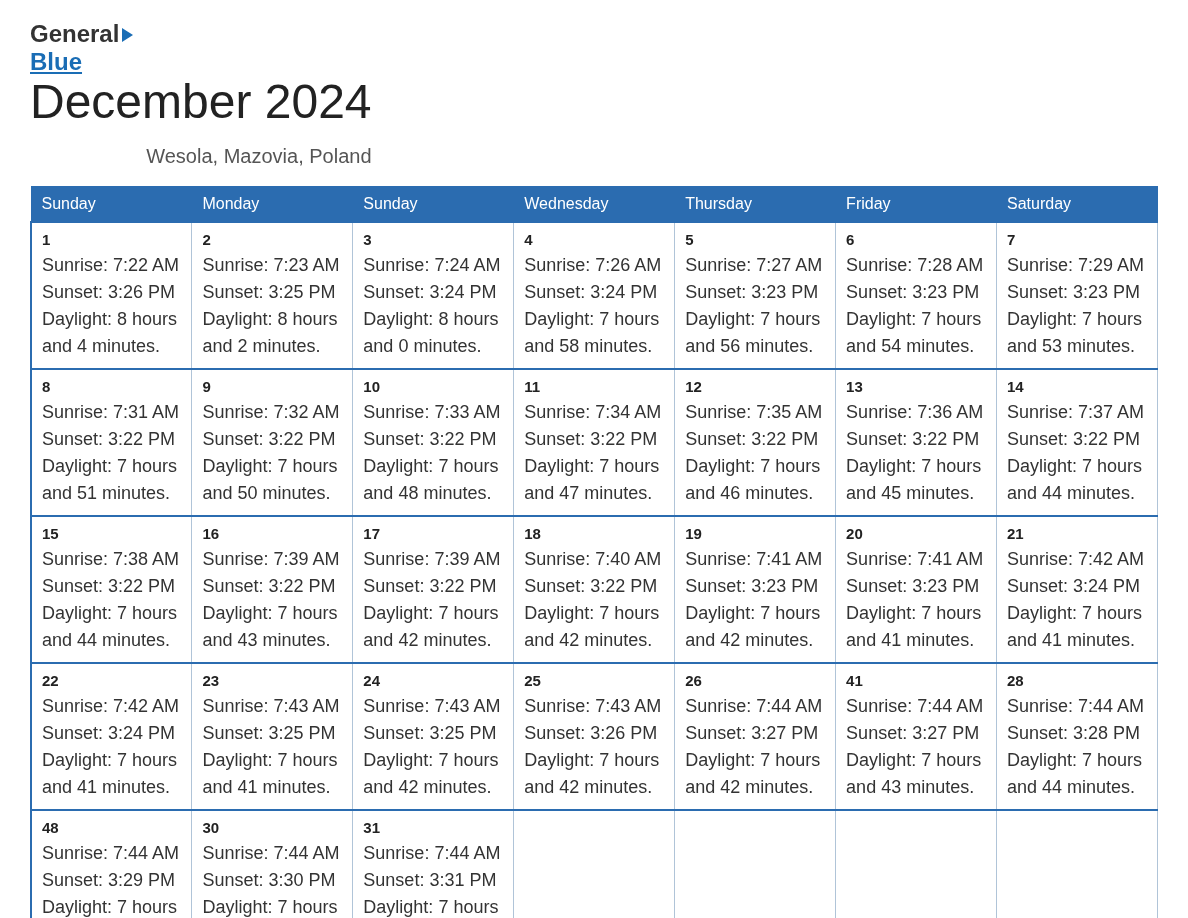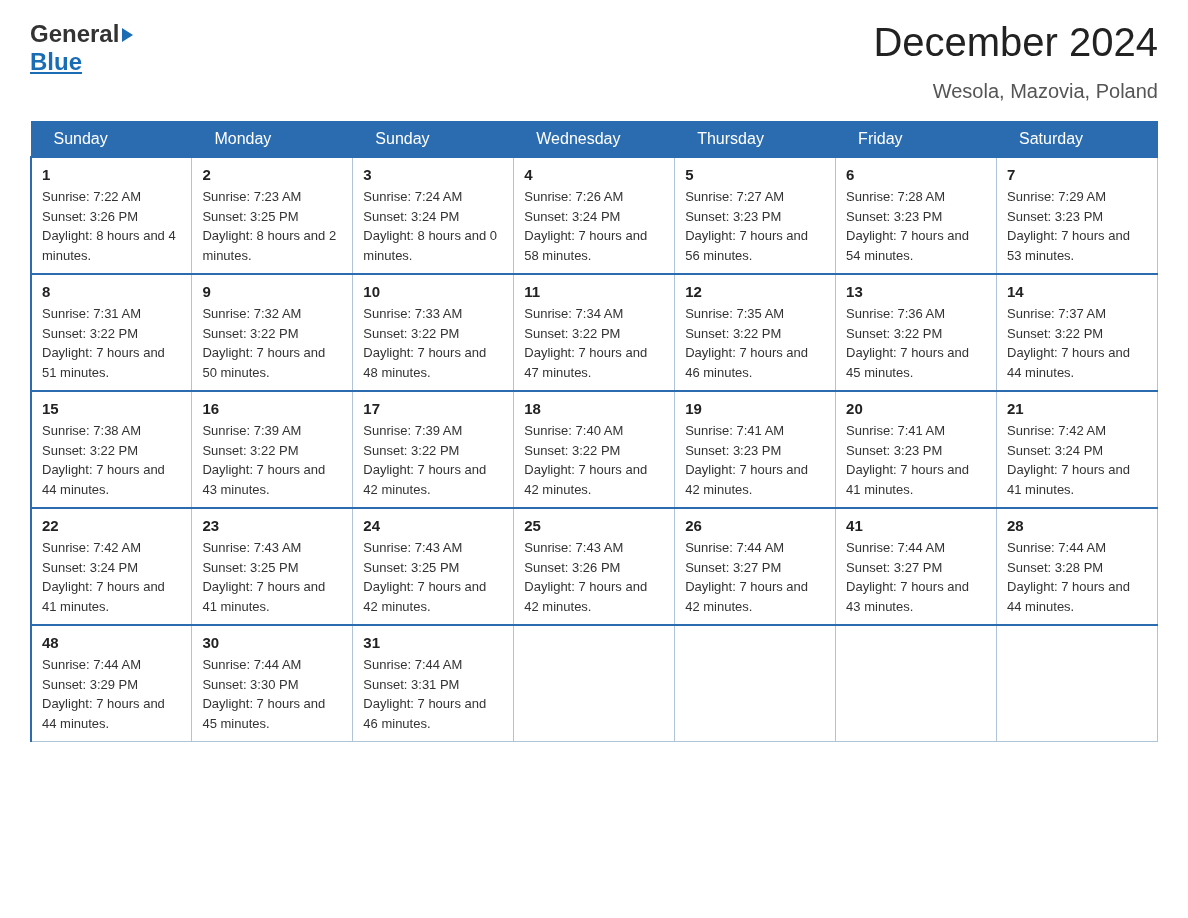--- a/index.html
+++ b/index.html
@@ -8,53 +8,54 @@
       background: #fff;
       padding: 20px 30px;
       width: 1188px;
       min-height: 918px;
     }
     .header {
       display: flex;
       justify-content: space-between;
       align-items: flex-start;
       margin-bottom: 18px;
+      flex-direction: column;
     }
     .logo {
       display: flex;
       flex-direction: column;
       align-items: flex-start;
     }
     .logo-line1 {
       display: flex;
       align-items: center;
     }
     .title-block {
       text-align: right;
     }
     .month-title {
-      font-size: 40px;
+      font-size: 48px;
       font-weight: normal;
       color: #222;
       line-height: 1.1;
     }
     .location-title {
       font-size: 20px;
       color: #555;
       margin-top: 16px;
     }
     table {
       width: 100%;
       border-collapse: collapse;
       table-layout: fixed;
     }
     th {
       background-color: #2b6cb0;
       color: #fff;
-      padding: 8px 22px;
+      padding: 8px 10px;
       text-align: left;
       font-size: 16px;
       font-weight: normal;
       border: 1px solid #2b6cb0;
     }
     td {
       border: 1px solid #b0c4d8;
       vertical-align: top;
       padding: 8px 10px;
       font-size: 13px;
@@ -62,21 +63,21 @@
       min-height: 90px;
       height: 110px;
     }
     .day-num {
       font-size: 15px;
       font-weight: bold;
       margin-bottom: 4px;
       color: #222;
     }
     .day-info {
-      font-size: 13px;
+      font-size: 18px;
       line-height: 1.5;
       color: #333;
     }
     .empty-cell {
       background: #fff;
     }
     tr td:first-child {
       border-left: 2px solid #2b6cb0;
     }
     tbody tr {

